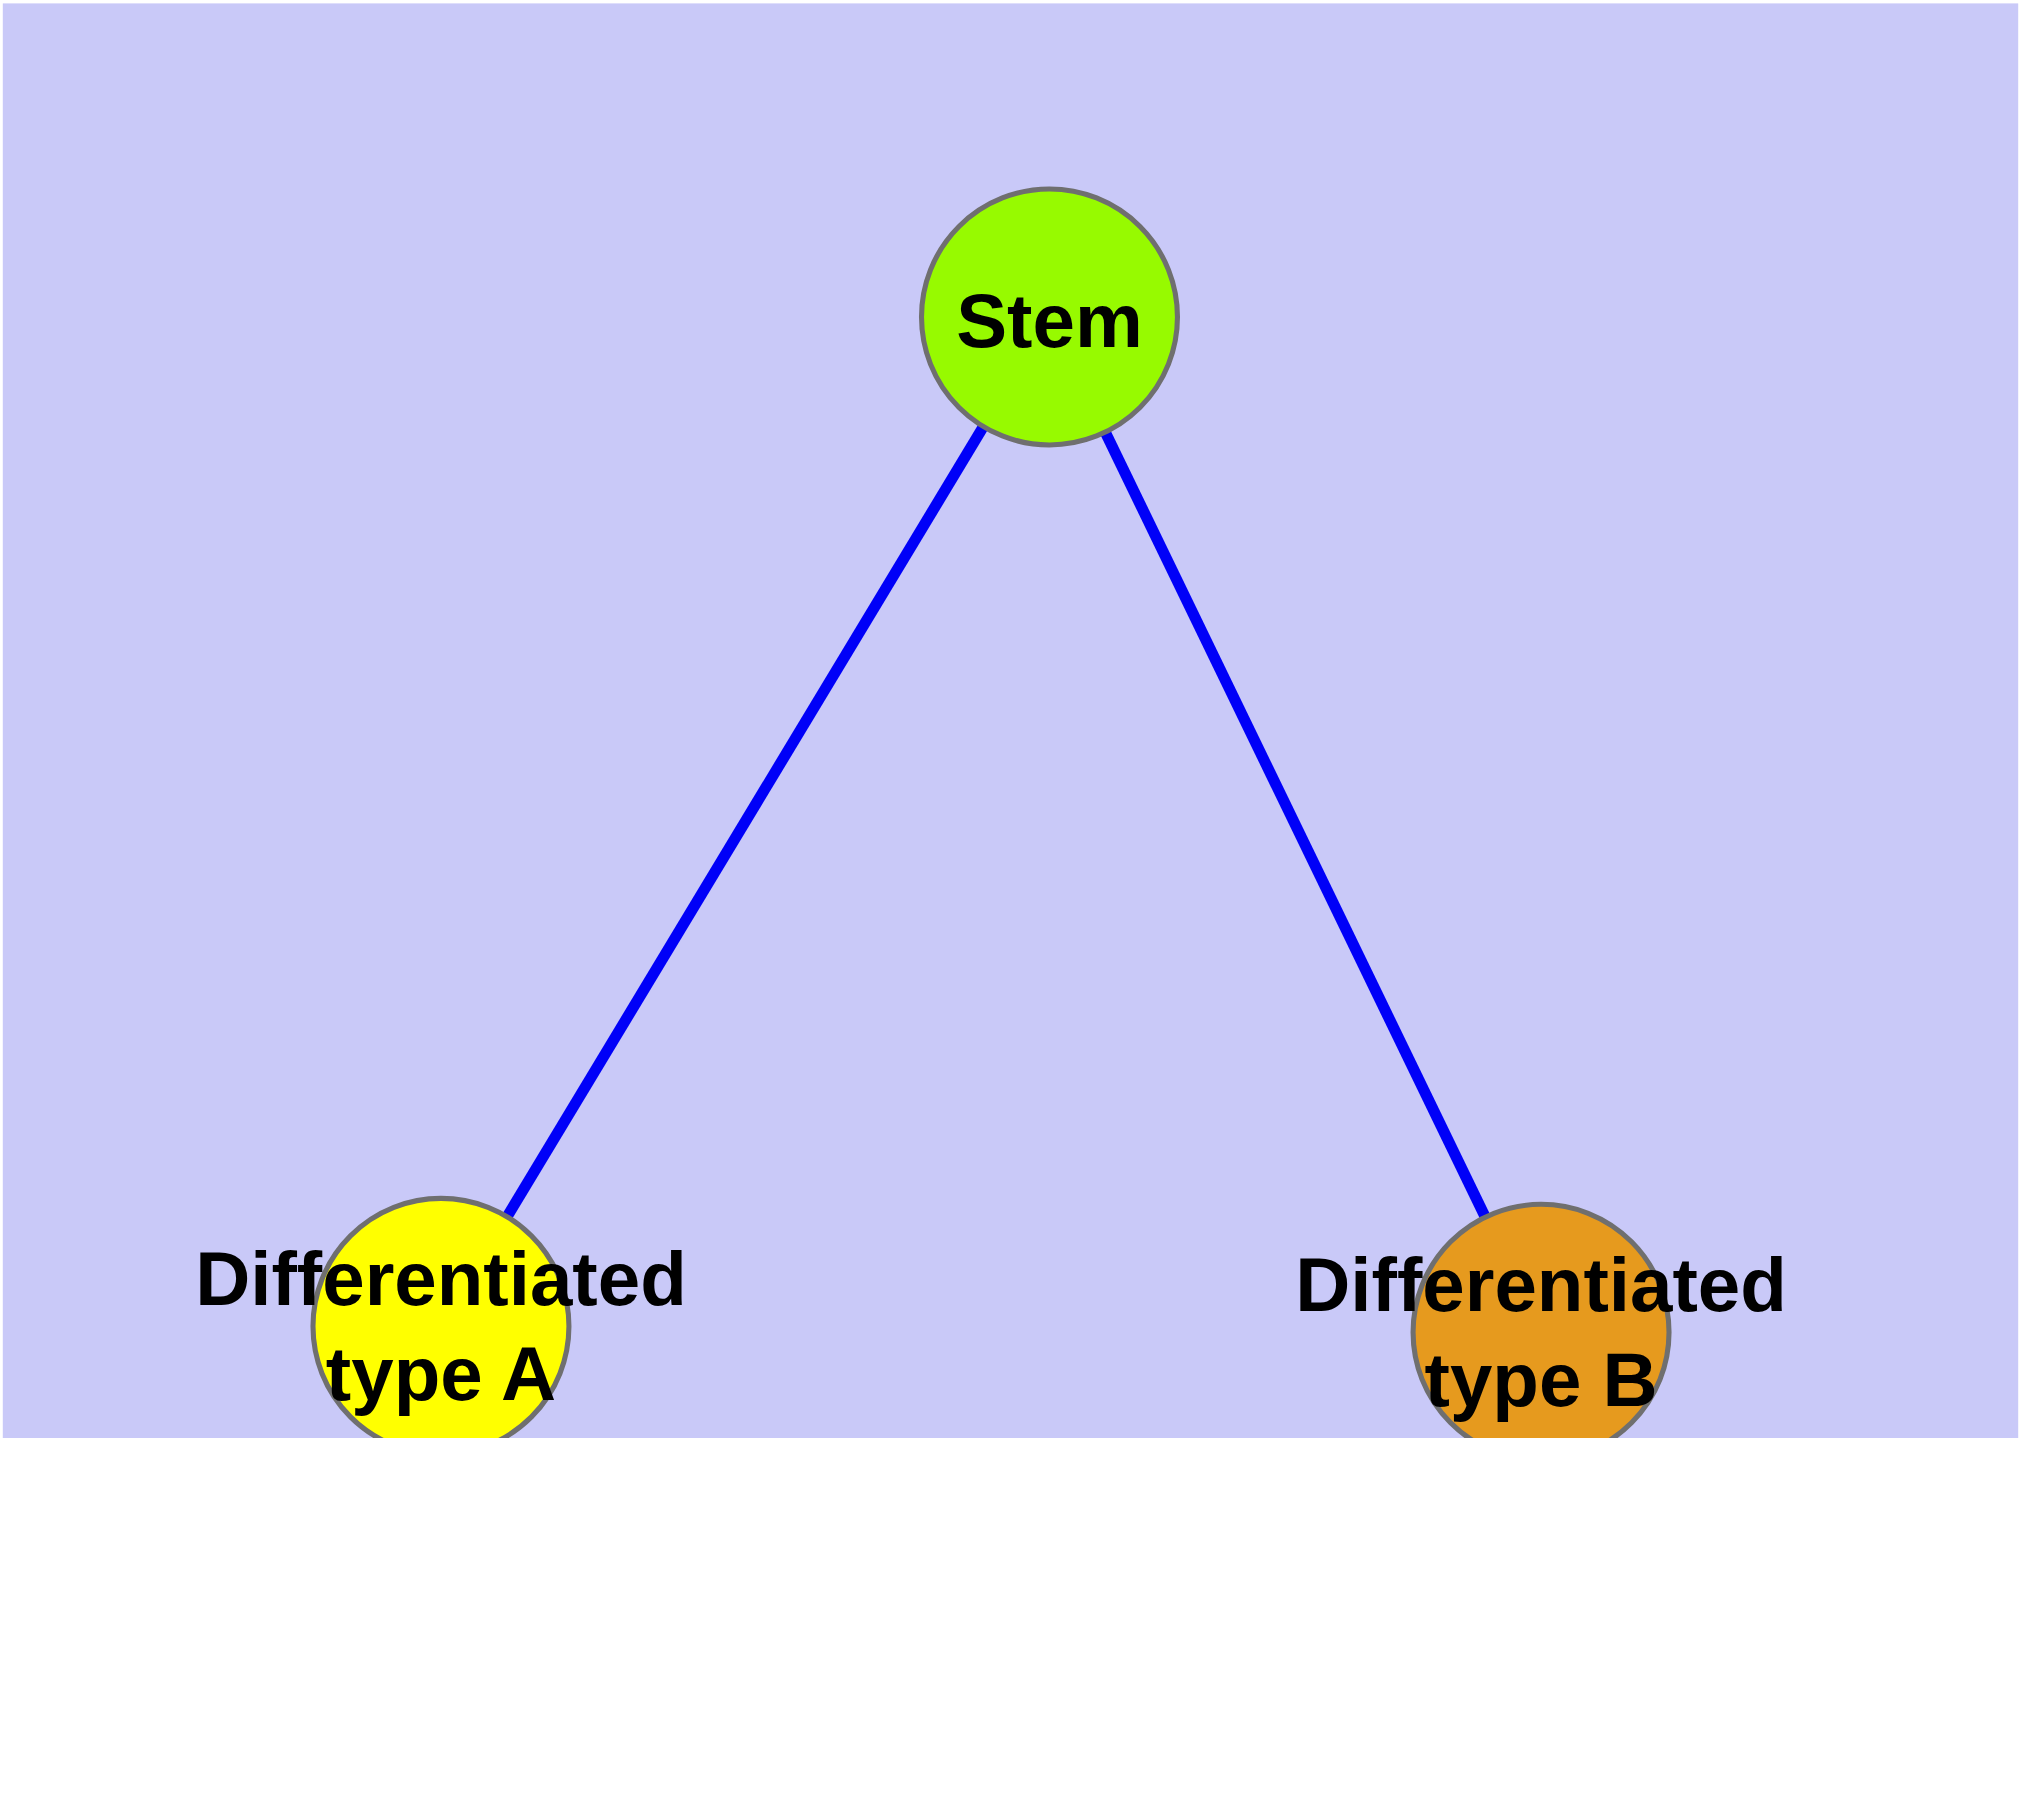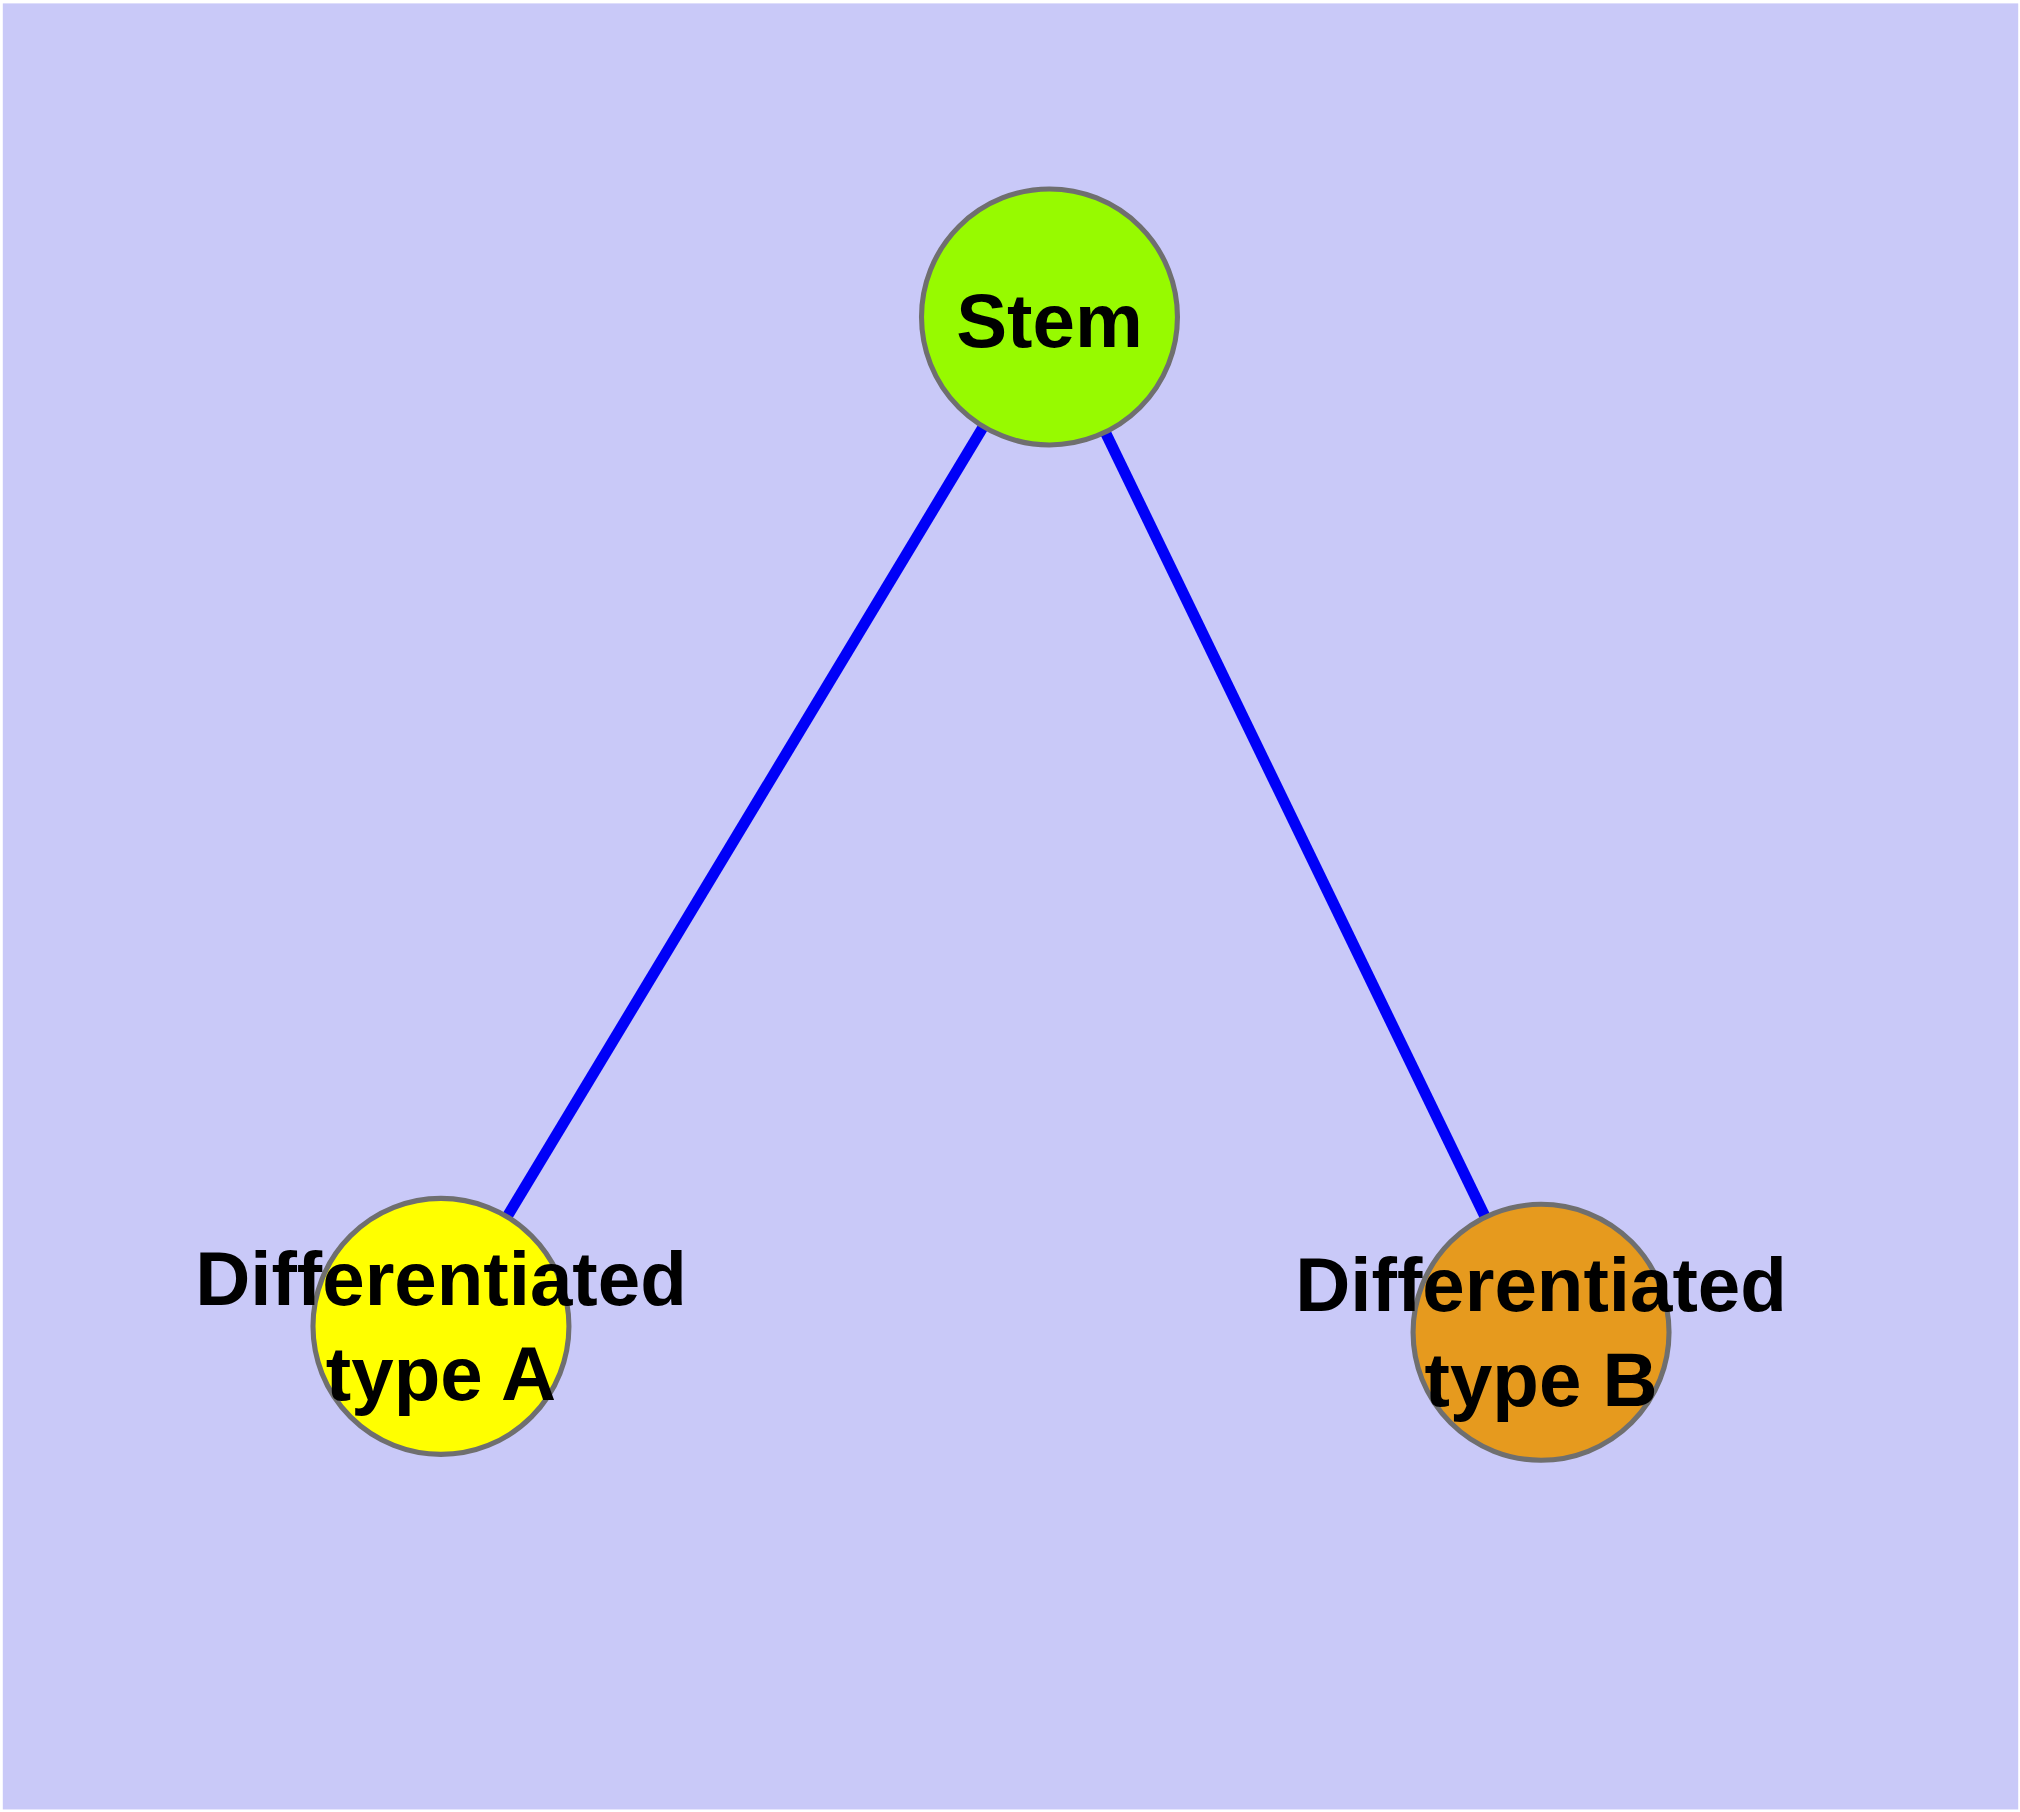--- a/index.html
+++ b/index.html
@@ -3,21 +3,21 @@
 <meta charset="utf-8">
 <style>
   html, body {
     margin: 0;
     padding: 0;
     background: #FFFFFF;
   }
   .page {
     position: relative;
     width: 2021px;
-    height: 1812px;
+    height: 1438px;
     background: #FFFFFF;
     overflow: hidden;
     text-align: center;
   }
   .graph-svg {
     position: absolute;
     top: 0;
     left: 0;
     width: 2021px;
     height: 1812px;

